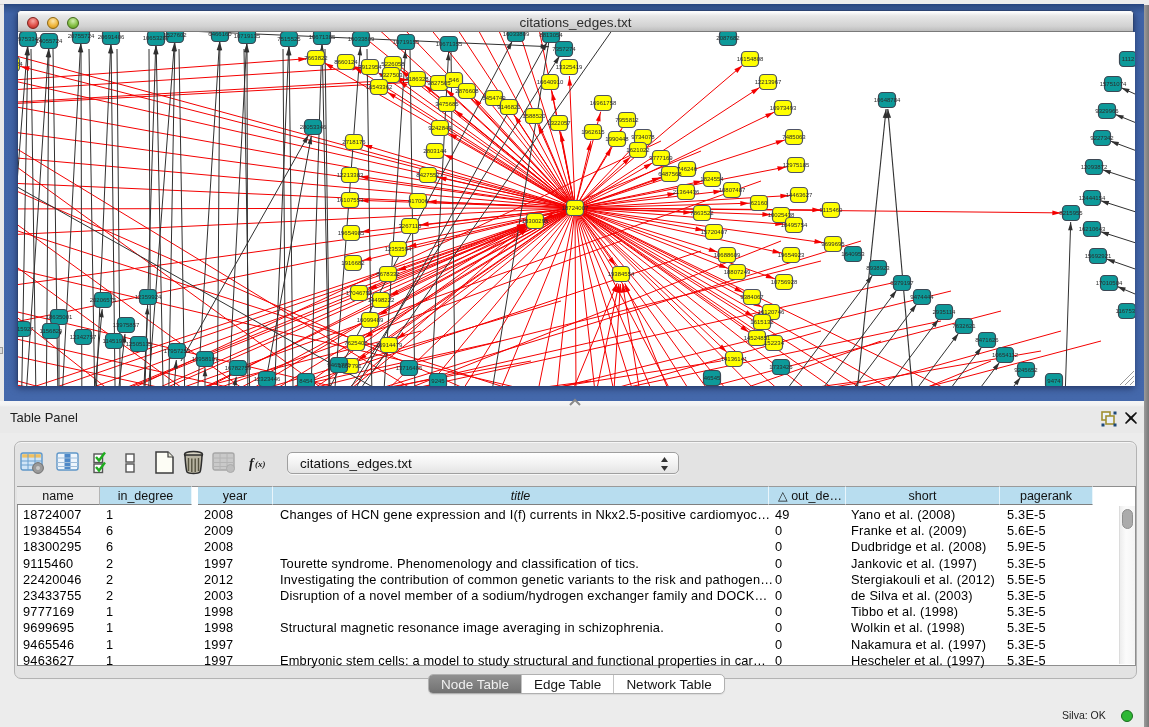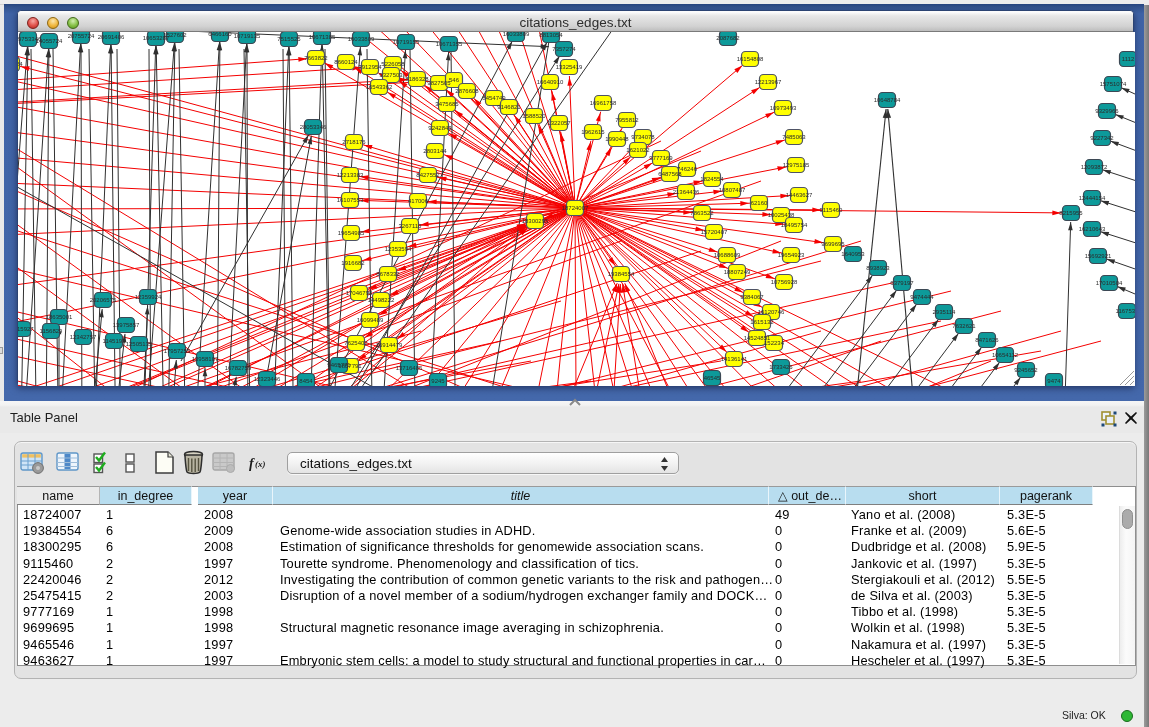--- a/index.html
+++ b/index.html
@@ -828,38 +828,37 @@
 <div class="abs th" style="left:198px; width:75px;">year</div>
 <div class="abs th" style="left:273px; width:496px;font-style:italic;">title</div>
 <div class="abs th" style="left:769px; width:77px; text-align:center; padding-left:6px;">△ out_de…</div>
 <div class="abs th" style="left:846px; width:154px;">short</div>
 <div class="abs th" style="left:1000px; width:93px;">pagerank</div>
 
 <div class="trow" style="top:506.0px">
 <span style="left:23px">18724007</span>
       <span style="left:106px">1</span>
       <span style="left:204px">2008</span>
+<span style="left:280px">Changes of HCN gene expression and I(f) currents in Nkx2.5-positive cardiomyoc…</span>
       <span style="left:775px">49</span>
       <span style="left:851px">Yano et al. (2008)</span>
 <span style="left:1007px">5.3E-5</span>
     </div>
 <div class="trow" style="top:522.2px">
 <span style="left:23px">19384554</span>
       <span style="left:106px">6</span>
       <span style="left:204px">2009</span>
-<span style="left:280px">Genome-wide association studies in ADHD.</span>
       <span style="left:775px">0</span>
       <span style="left:851px">Franke et al. (2009)</span>
 <span style="left:1007px">5.6E-5</span>
     </div>
 <div class="trow" style="top:538.4px">
 <span style="left:23px">18300295</span>
       <span style="left:106px">6</span>
       <span style="left:204px">2008</span>
-<span style="left:280px">Estimation of significance thresholds for genomewide association scans.</span>
       <span style="left:775px">0</span>
       <span style="left:851px">Dudbridge et al. (2008)</span>
 <span style="left:1007px">5.9E-5</span>
     </div>
 <div class="trow" style="top:554.6px">
 <span style="left:23px">9115460</span>
       <span style="left:106px">2</span>
       <span style="left:204px">1997</span>
 <span style="left:280px">Tourette syndrome. Phenomenology and classification of tics.</span>
       <span style="left:775px">0</span>
@@ -869,21 +868,21 @@
 <div class="trow" style="top:570.8px">
 <span style="left:23px">22420046</span>
       <span style="left:106px">2</span>
       <span style="left:204px">2012</span>
 <span style="left:280px">Investigating the contribution of common genetic variants to the risk and pathogen…</span>
       <span style="left:775px">0</span>
       <span style="left:851px">Stergiakouli et al. (2012)</span>
 <span style="left:1007px">5.5E-5</span>
     </div>
 <div class="trow" style="top:587.0px">
-<span style="left:23px">25475415</span>
+<span style="left:23px">23433755</span>
       <span style="left:106px">2</span>
       <span style="left:204px">2003</span>
 <span style="left:280px">Disruption of a novel member of a sodium/hydrogen exchanger family and DOCK…</span>
       <span style="left:775px">0</span>
       <span style="left:851px">de Silva et al. (2003)</span>
 <span style="left:1007px">5.3E-5</span>
     </div>
 <div class="trow" style="top:603.2px">
 <span style="left:23px">9777169</span>
       <span style="left:106px">1</span>
@@ -914,15 +913,20 @@
       <span style="left:106px">1</span>
       <span style="left:204px">1997</span>
 <span style="left:280px">Embryonic stem cells: a model to study structural and functional properties in car…</span>
       <span style="left:775px">0</span>
       <span style="left:851px">Hescheler et al. (1997)</span>
 <span style="left:1007px">5.3E-5</span>
     </div>
 <div class="abs" id="vscroll"></div>
 <div class="abs" id="vthumb"></div>
 
+<div class="abs" id="tabs">
+      <div class="seg sel">Node Table</div>
+      <div class="seg">Edge Table</div>
+      <div class="seg" style="border-right:none">Network Table</div>
+    </div>
 <div class="abs" id="memory">Silva: OK</div>
 <div class="abs" id="memdot"></div>
 <div class="abs" id="rightstrip"></div>
 </div>
 </body></html>

